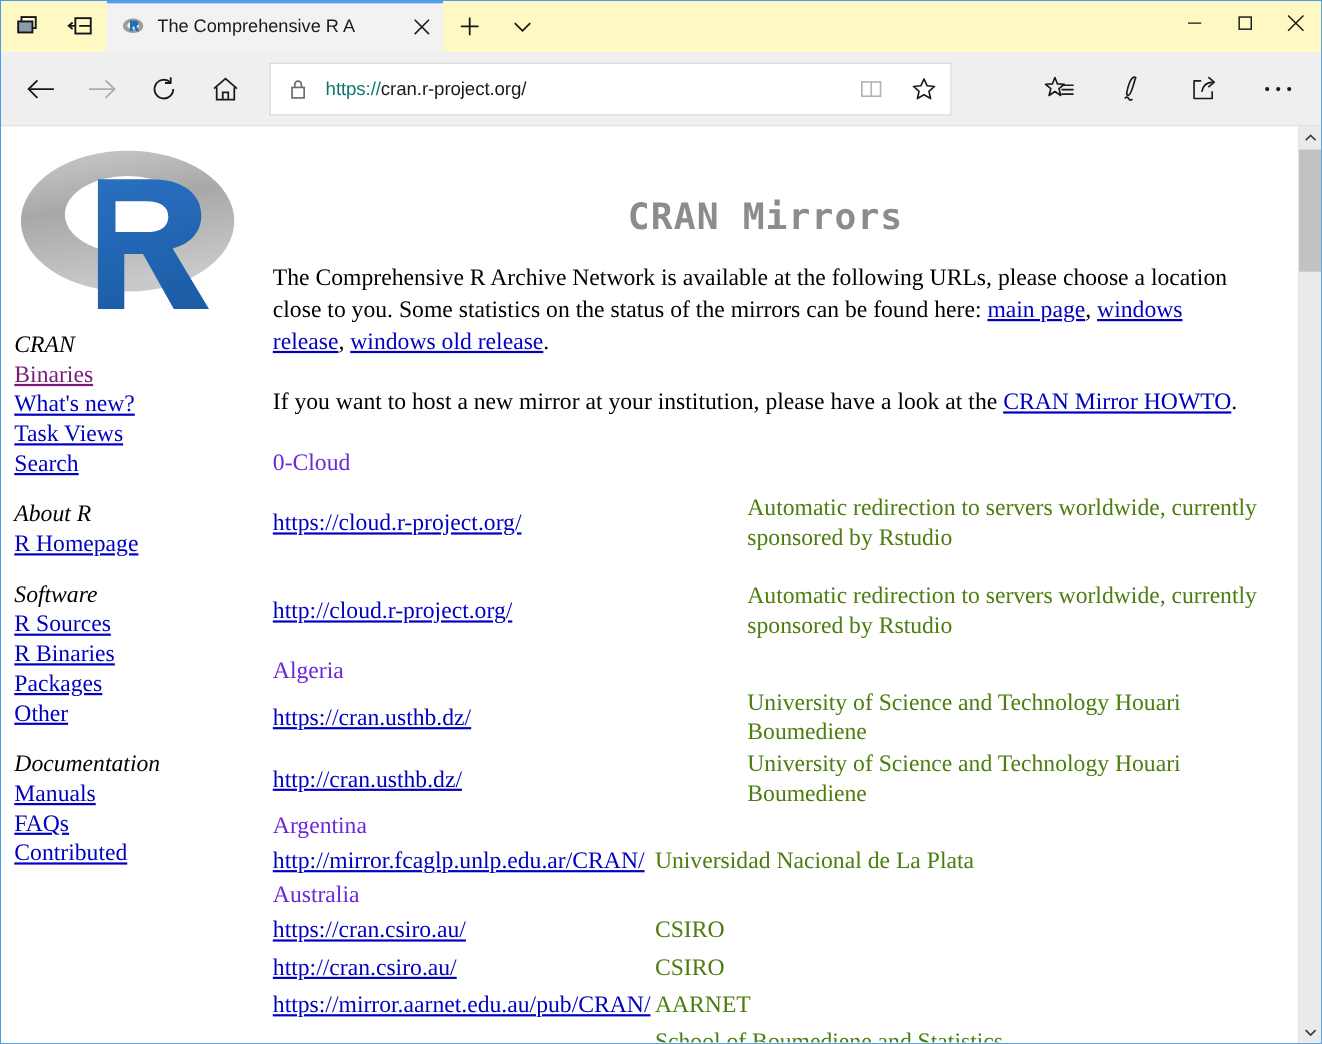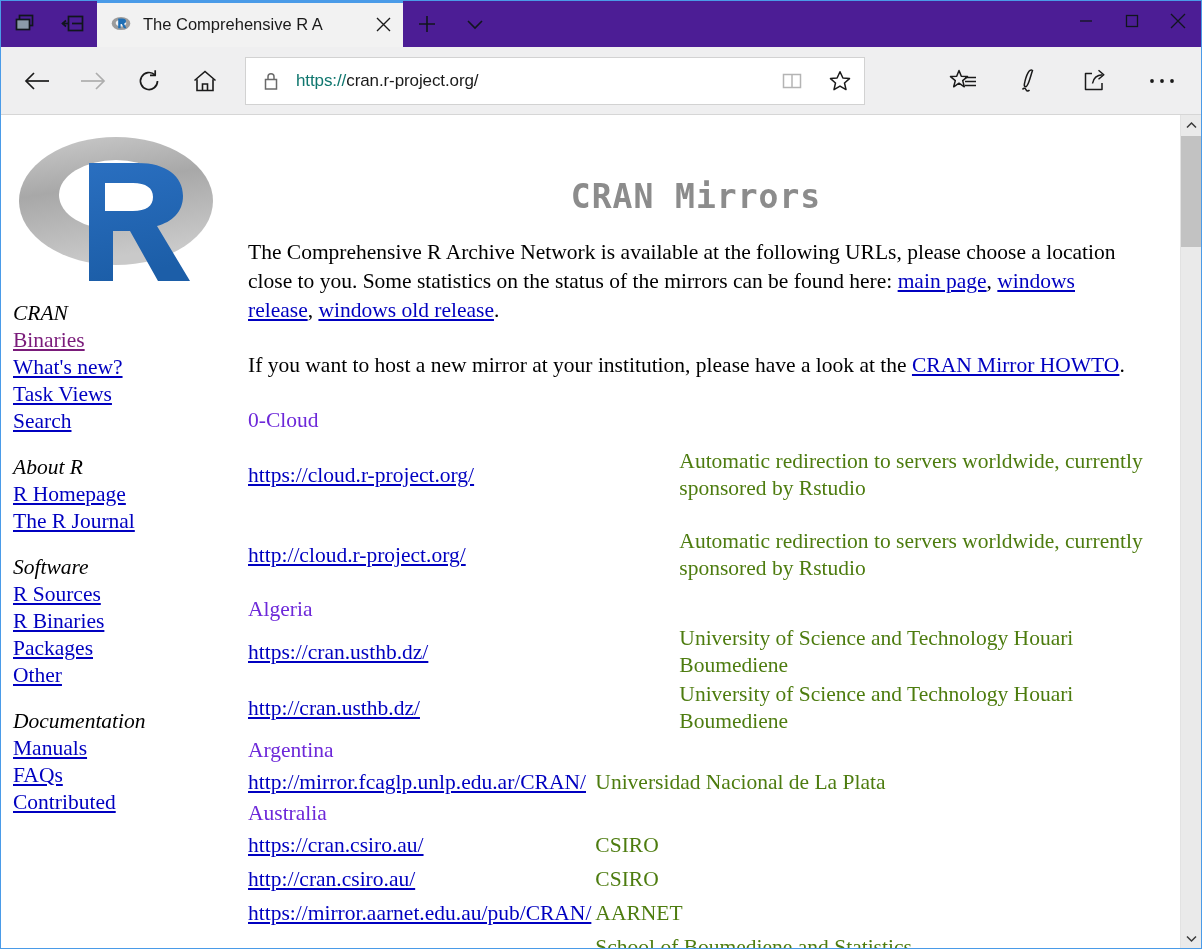--- a/index.html
+++ b/index.html
@@ -16,21 +16,21 @@
     box-sizing: border-box;
     border: 1px solid #4a9be8;
     background: #ffffff;
     overflow: hidden;
   }
 
   
   #titlebar {
     position: relative;
     height: 46px;
-    background: #4c1d95;
+    background: #fef9c3;
     display: flex;
     align-items: flex-end;
   }
   .tb-sysbtn {
     width: 48px; height: 46px;
     display: flex; align-items: center; justify-content: center;
     color: #10161c;
   }
   .tabstrip {
     display: flex; align-items: flex-end;
@@ -436,21 +436,20 @@
             <div class="side-head">CRAN</div>
             <a class="side-link visited">Binaries</a>
             <a class="side-link">What's new?</a>
             <a class="side-link">Task Views</a>
             <a class="side-link">Search</a>
           </div>
 
           <div class="side-block">
             <div class="side-head">About R</div>
             <a class="side-link">R Homepage</a>
-            <a class="side-link">The R Journal</a>
           </div>
 
           <div class="side-block">
             <div class="side-head">Software</div>
             <a class="side-link">R Sources</a>
             <a class="side-link">R Binaries</a>
             <a class="side-link">Packages</a>
             <a class="side-link">Other</a>
           </div>
 

